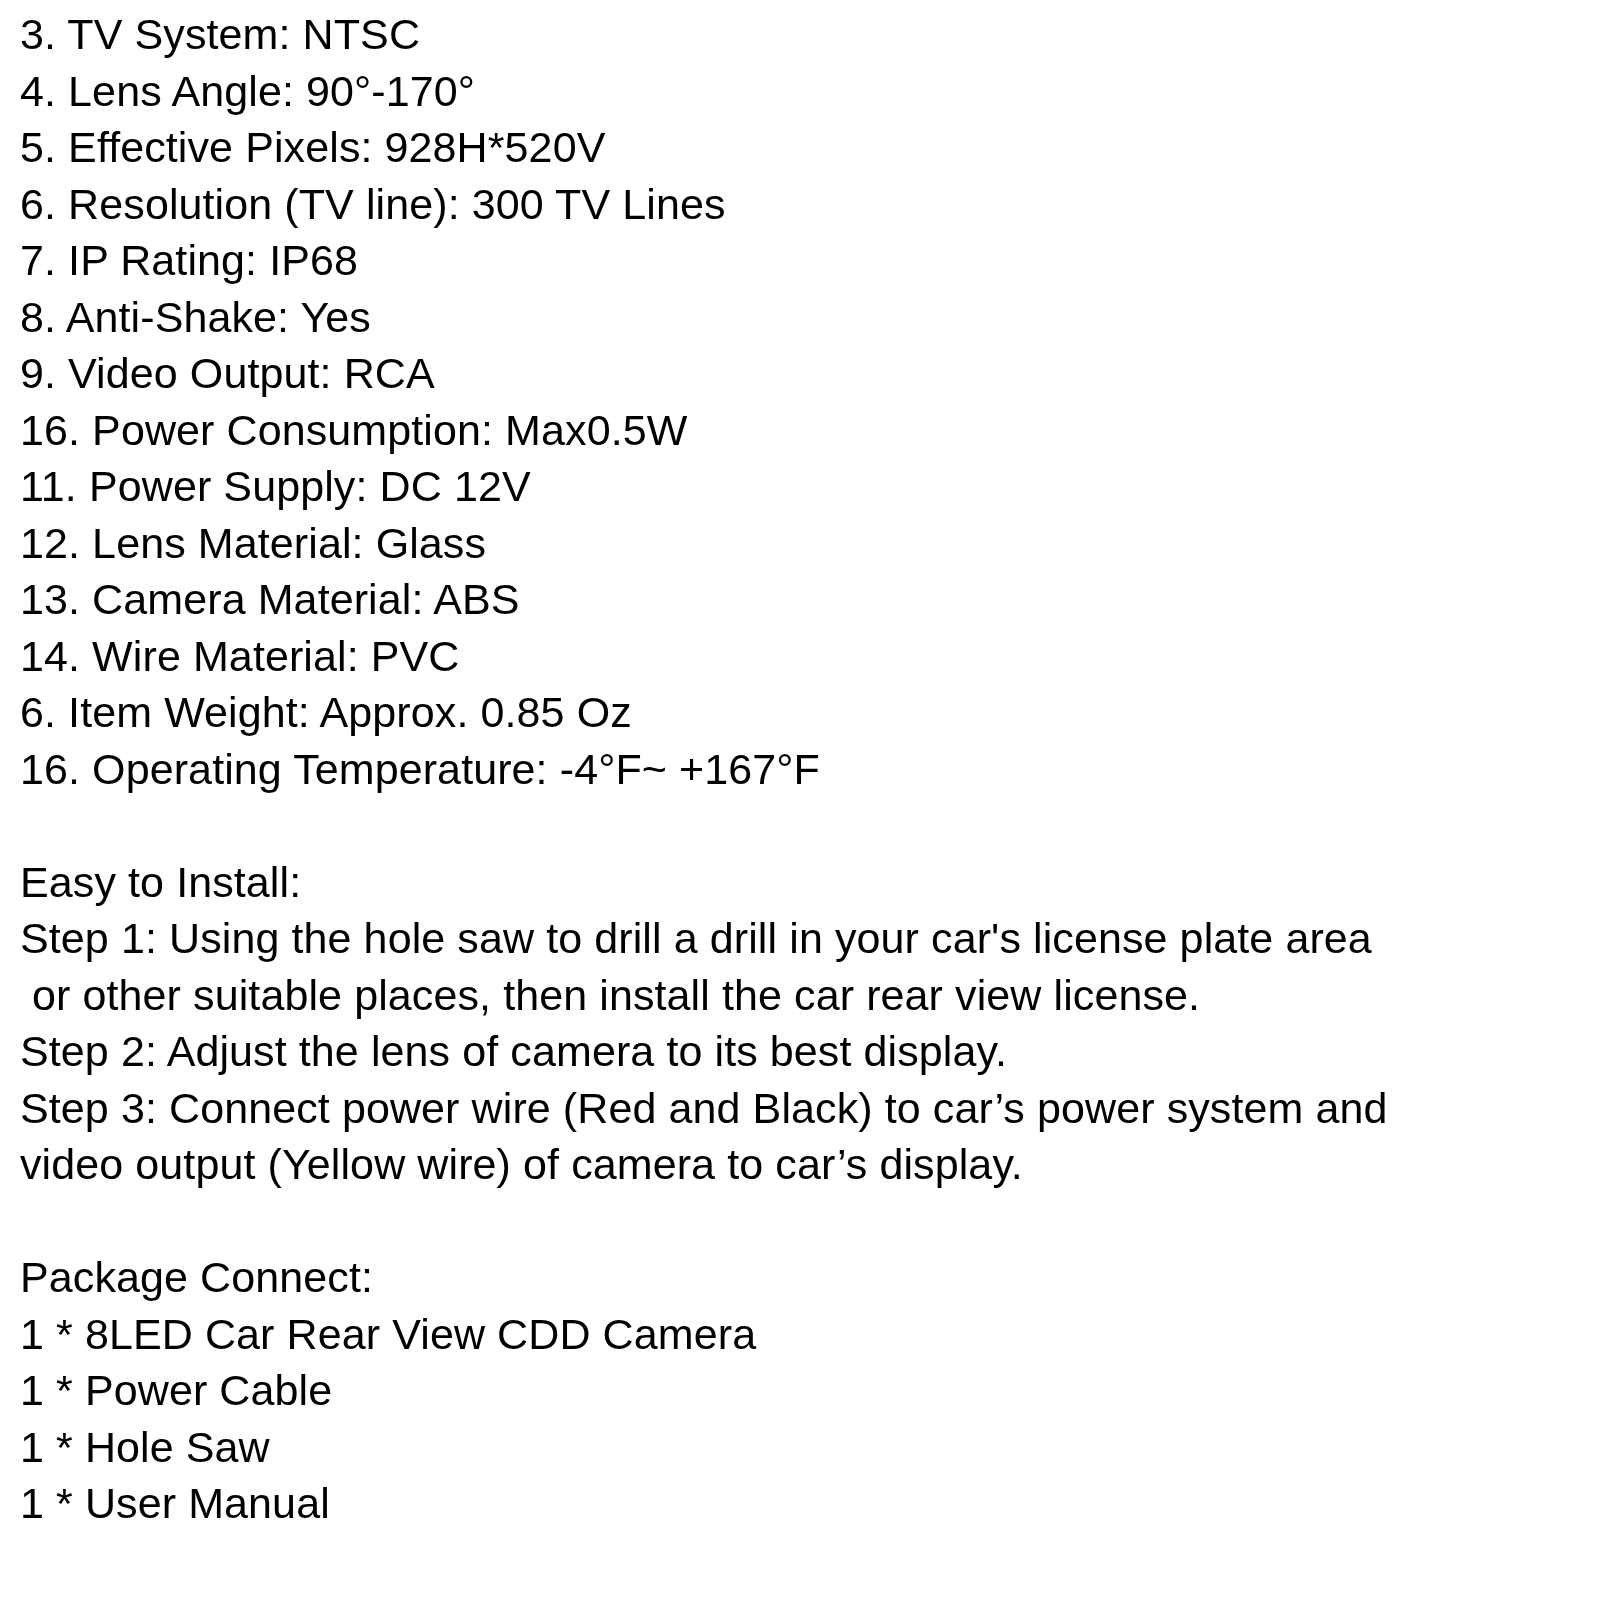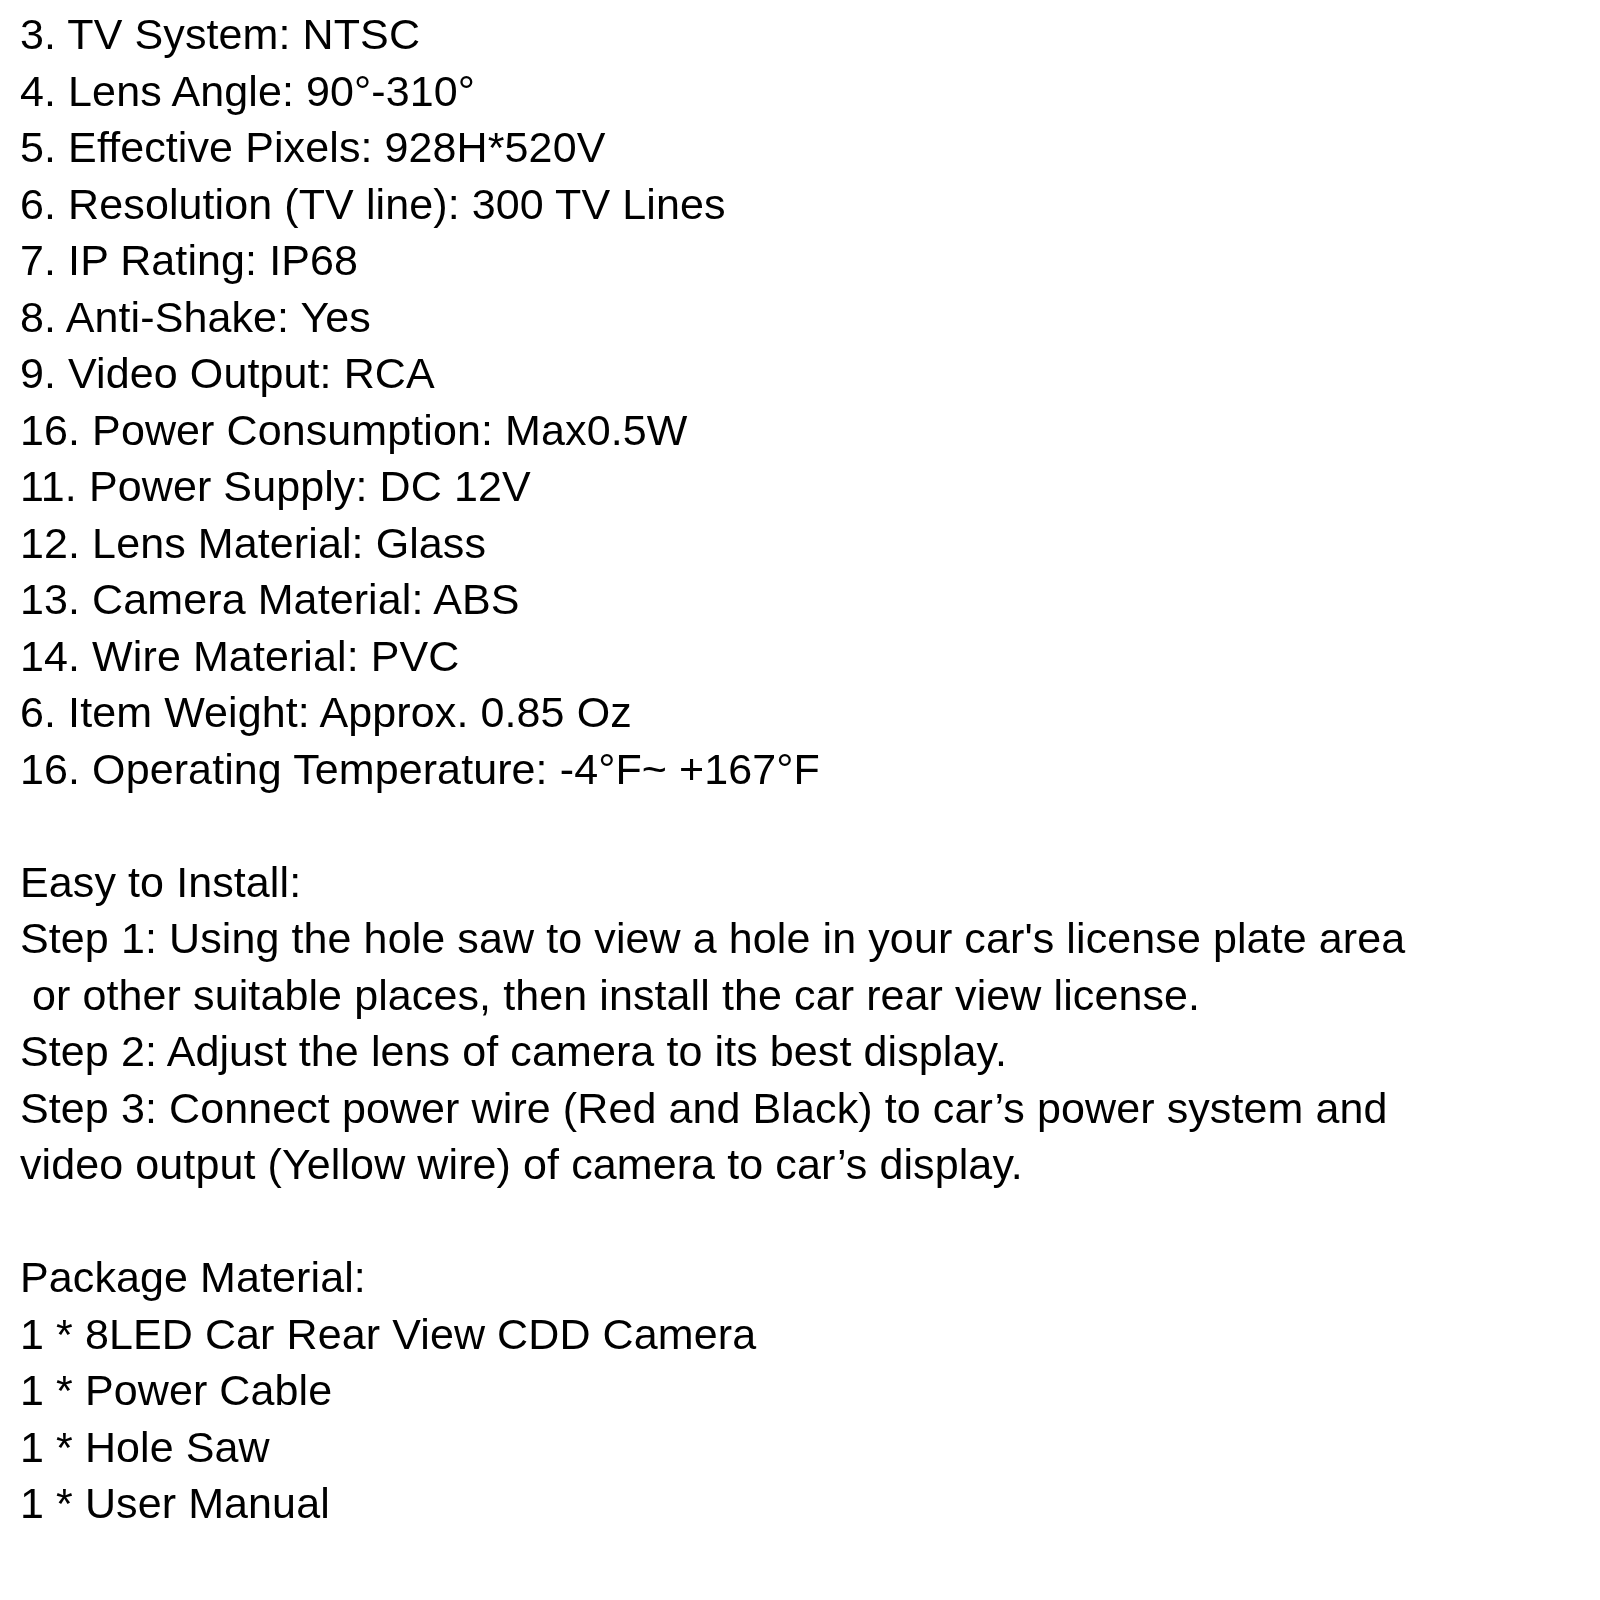--- a/index.html
+++ b/index.html
@@ -36,49 +36,49 @@
     padding: 0;
   }
 </style>
 </head>
 <body>
 
 <div class="page">
 
   <div class="block">
     <div class="line">3. TV System: NTSC</div>
-    <div class="line">4. Lens Angle: 90°-310°</div>
+    <div class="line">4. Lens Angle: 90°-170°</div>
     <div class="line">5. Effective Pixels: 928H*520V</div>
     <div class="line">6. Resolution (TV line): 300 TV Lines</div>
     <div class="line">7. IP Rating: IP68</div>
     <div class="line">8. Anti-Shake: Yes</div>
     <div class="line">9. Video Output: RCA</div>
     <div class="line">16. Power Consumption: Max0.5W</div>
     <div class="line">11. Power Supply: DC 12V</div>
     <div class="line">12. Lens Material: Glass</div>
     <div class="line">13. Camera Material: ABS</div>
     <div class="line">14. Wire Material: PVC</div>
     <div class="line">6. Item Weight: Approx. 0.85 Oz</div>
     <div class="line">16. Operating Temperature: -4°F~ +167°F</div>
   </div>
 
   <div class="spacer"></div>
 
   <div class="block">
     <div class="line">Easy to Install:</div>
-    <div class="line">Step 1: Using the hole saw to view a hole in your car's license plate area</div>
+    <div class="line">Step 1: Using the hole saw to drill a drill in your car's license plate area</div>
     <div class="line"> or other suitable places, then install the car rear view license.</div>
     <div class="line">Step 2: Adjust the lens of camera to its best display.</div>
     <div class="line">Step 3: Connect power wire (Red and Black) to car’s power system and</div>
     <div class="line">video output (Yellow wire) of camera to car’s display.</div>
   </div>
 
   <div class="spacer"></div>
 
   <div class="block">
-    <div class="line">Package Material:</div>
+    <div class="line">Package Connect:</div>
     <div class="line">1 * 8LED Car Rear View CDD Camera</div>
     <div class="line">1 * Power Cable</div>
     <div class="line">1 * Hole Saw</div>
     <div class="line">1 * User Manual</div>
   </div>
 
 </div>
 
 </body></html>

